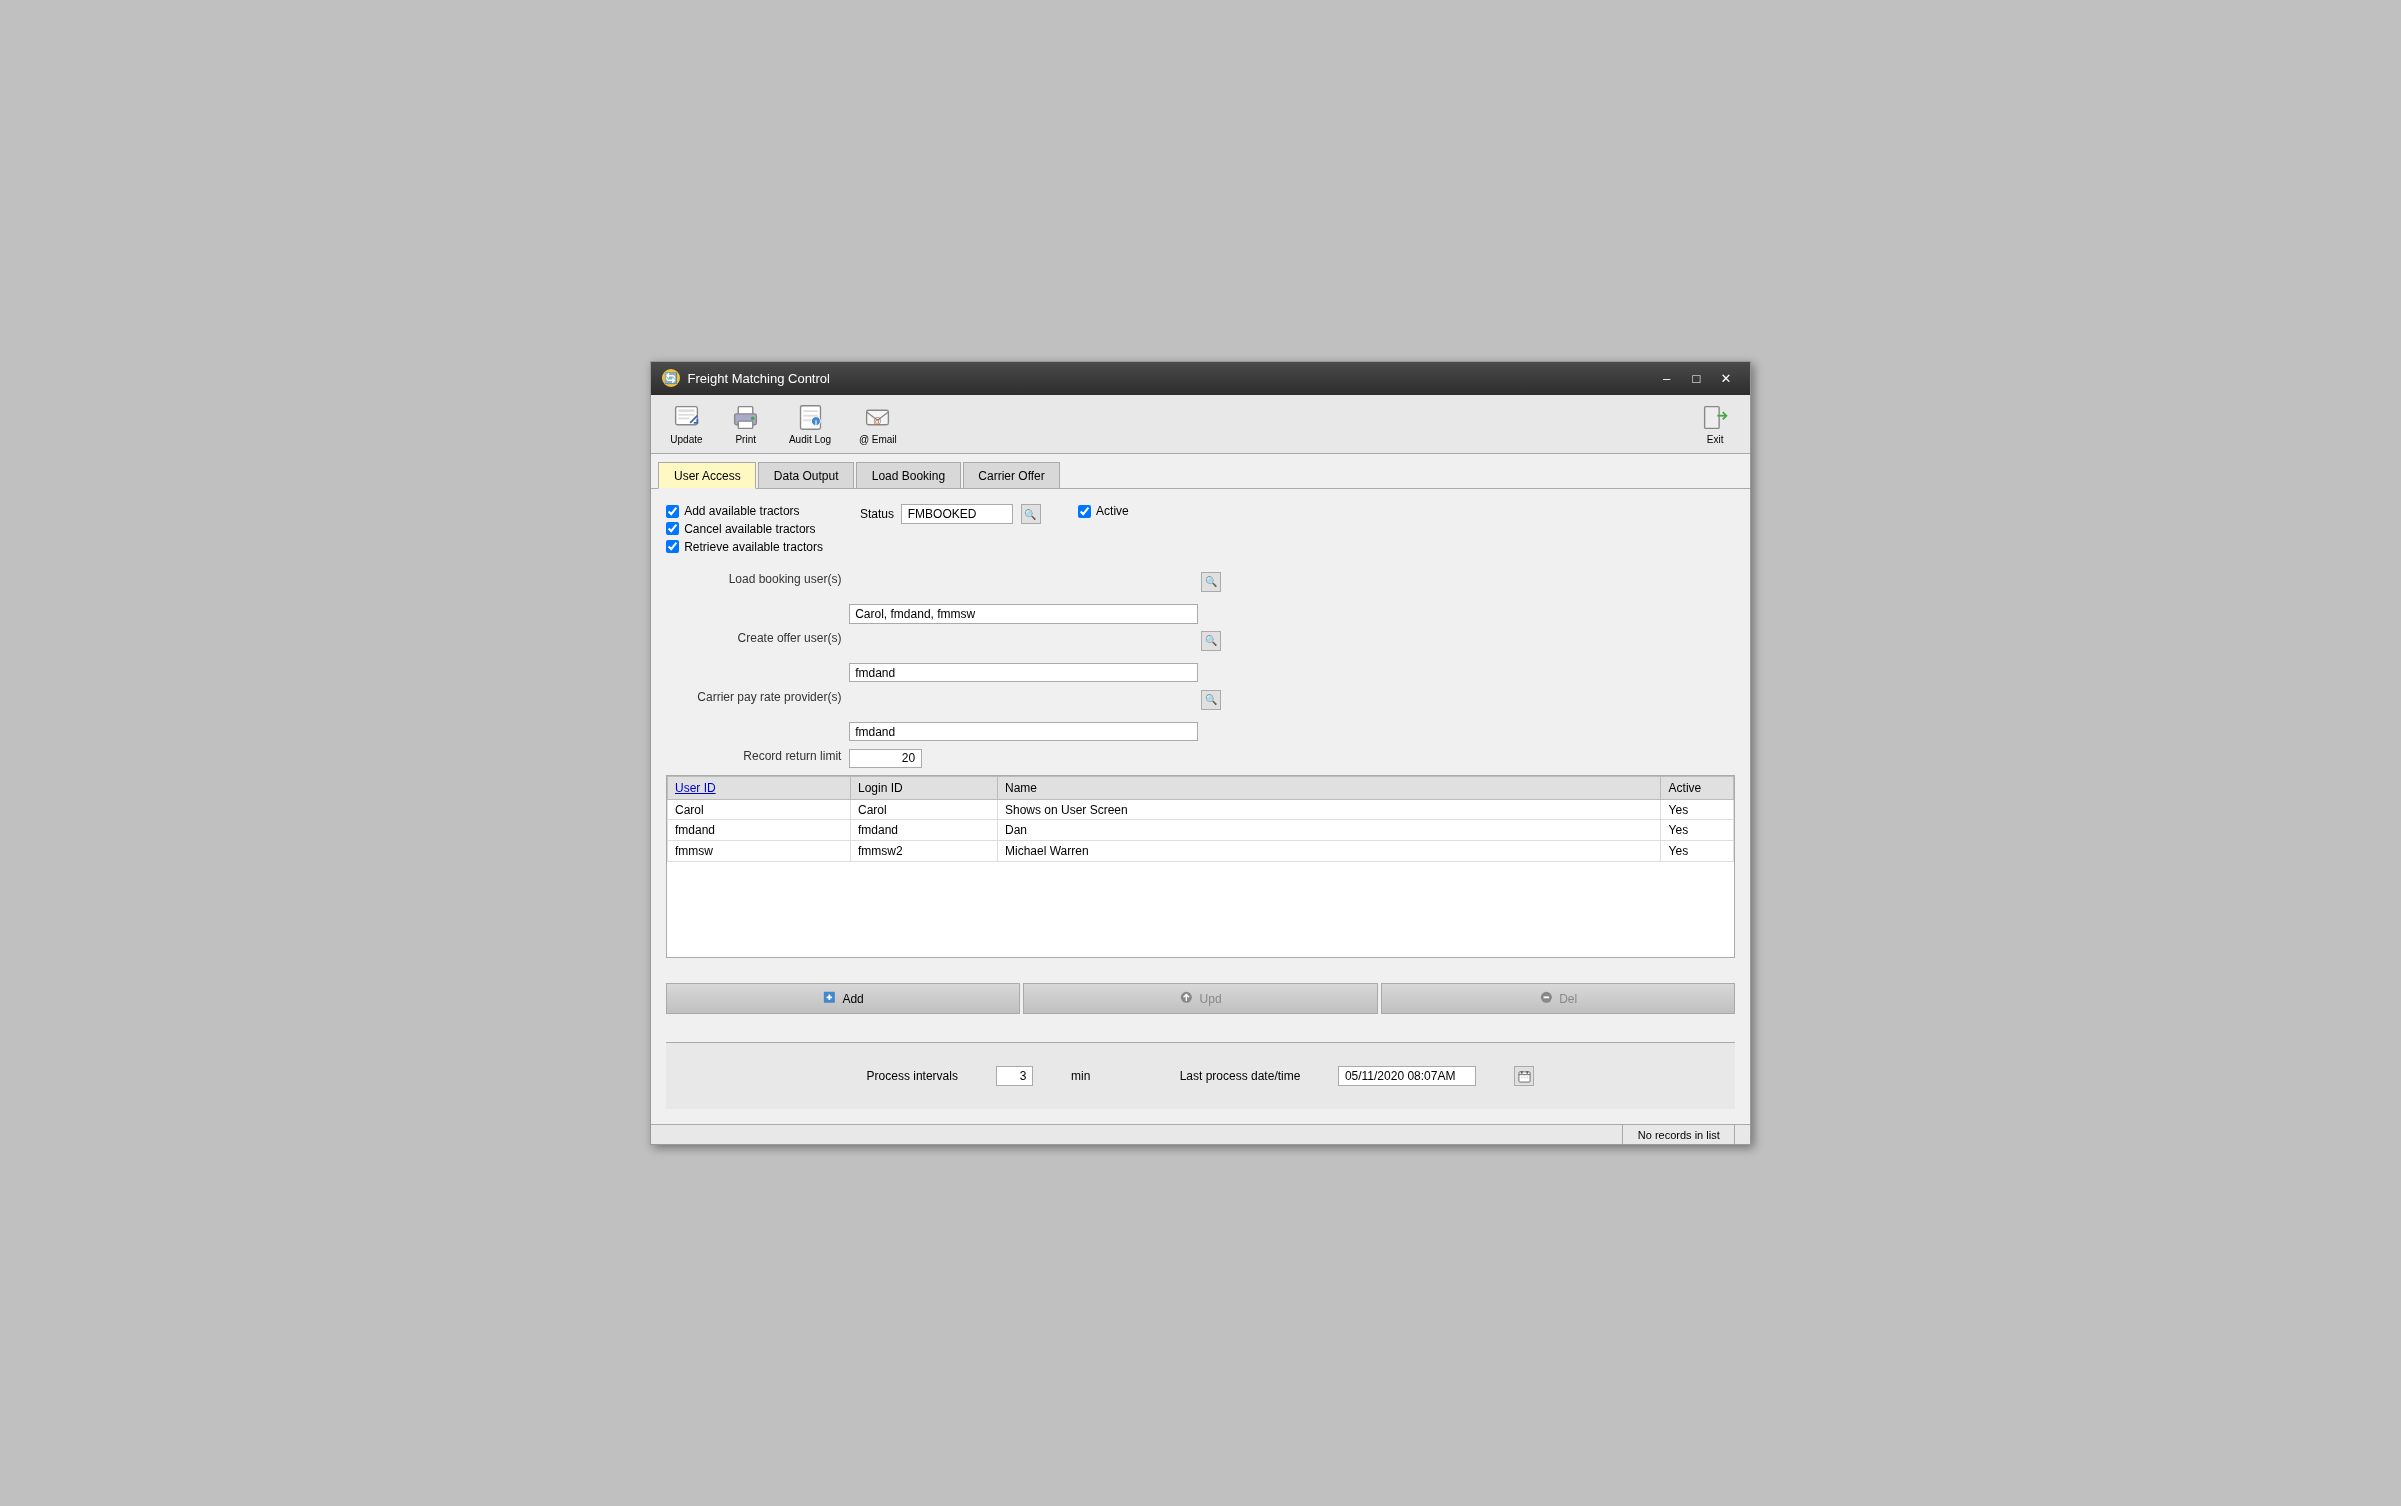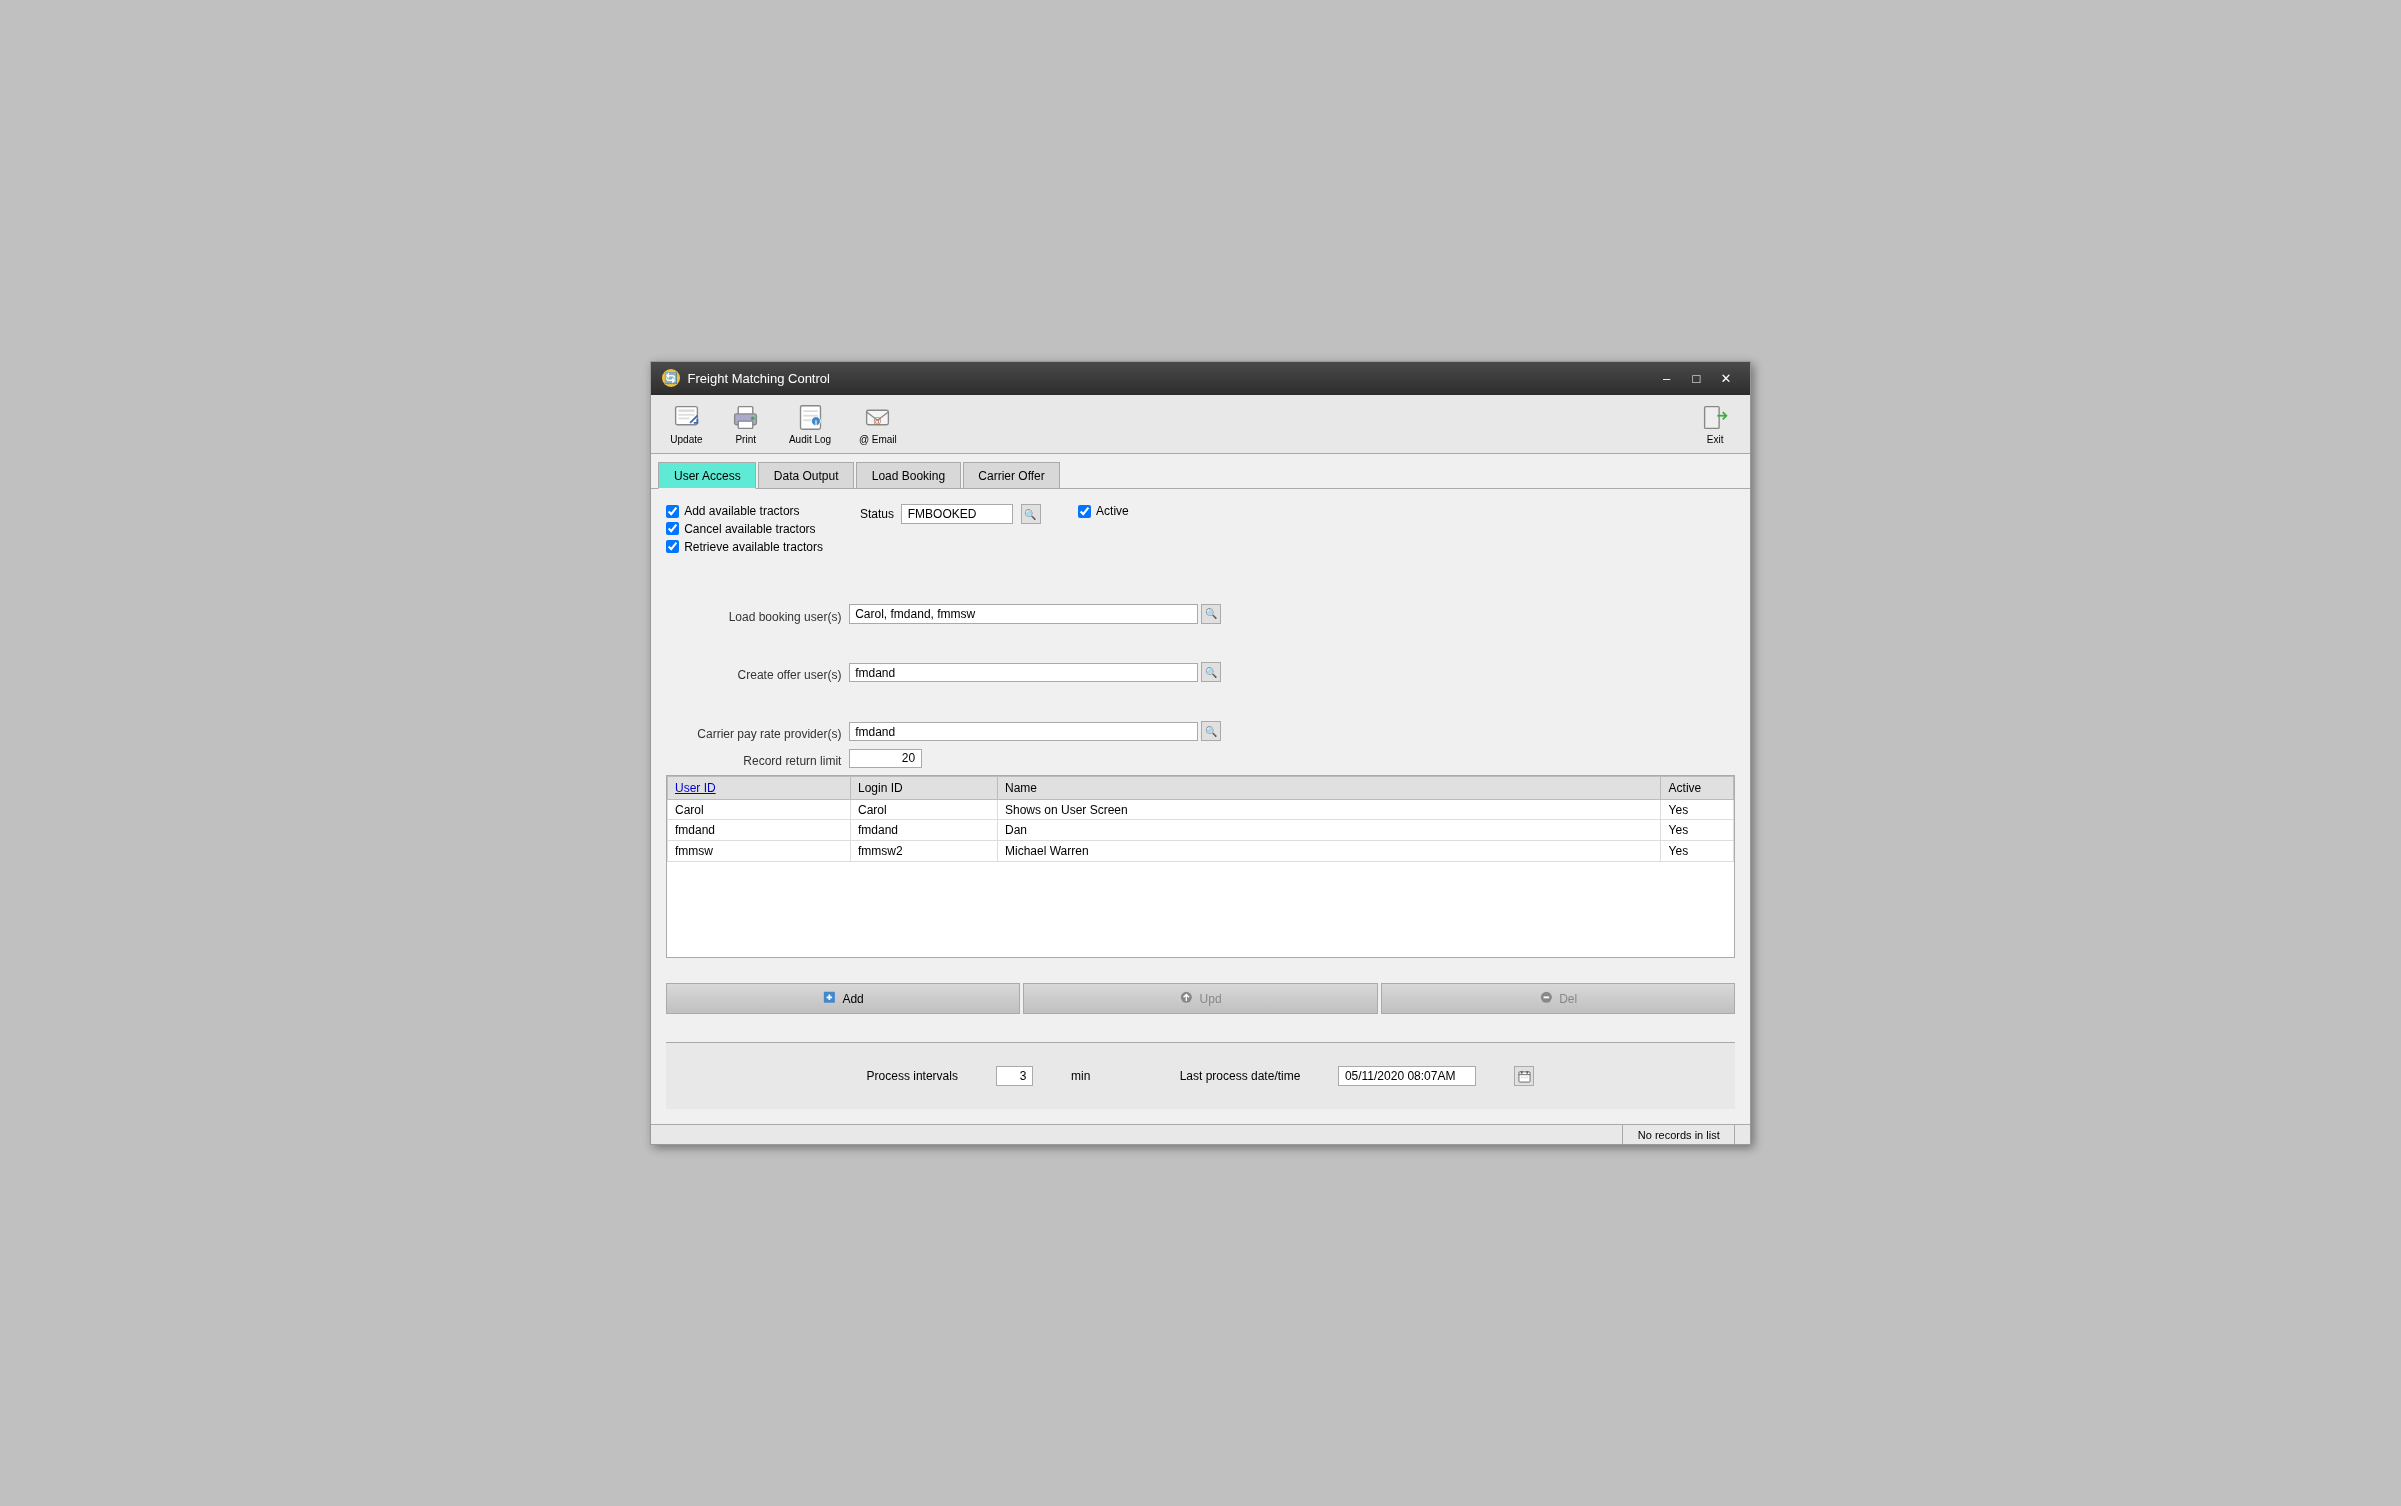--- a/index.html
+++ b/index.html
@@ -102,21 +102,21 @@
       padding: 5.5px 14.7px;
       border: 0.9px solid #aaa;
       background: #d8d8d8;
       cursor: pointer;
       font-size: 12px;
       margin-right: 1.8px;
       position: relative;
       bottom: -0.9px;
     }
     .tab.active {
-      background: #5eead4;
+      background: #fef9c3;
       border-bottom: 0.9px solid #f0f0f0;
       z-index: 1;
     }
     
     .content {
       padding: 14.7px;
       background: #f0f0f0;
     }
     .checkbox-row {
       display: flex;
@@ -153,21 +153,21 @@
       font-size: 10px;
     }
     .active-group {
       display: flex;
       align-items: center;
       gap: 5.5px;
       margin-left: 37px;
     }
     .field-row {
       display: flex;
-      align-items: flex-end;
+      align-items: flex-start;
       margin-bottom: 7.3px;
     }
     .field-label {
       text-align: right;
       min-width: 183px;
       padding-right: 7.3px;
       color: #333;
     }
     .field-input {
       padding: 1.8px 5.5px;

